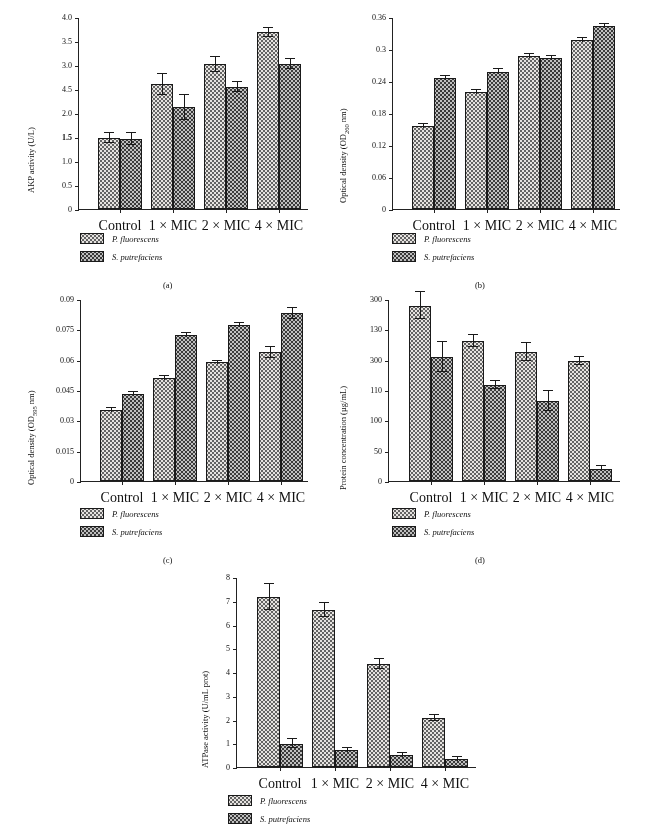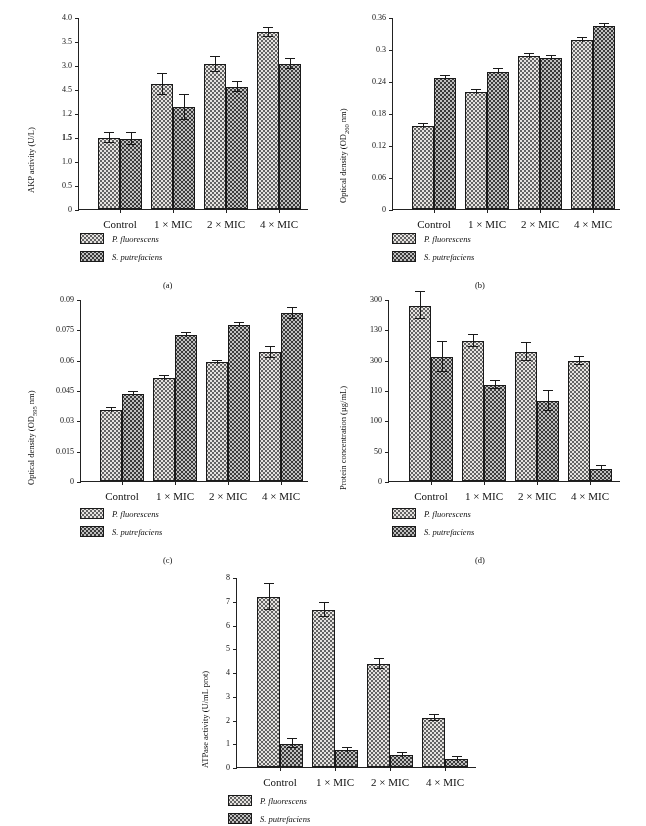--- a/index.html
+++ b/index.html
@@ -55,21 +55,21 @@
     position: absolute;
     bottom: -4px;
     width: 1px;
     height: 4px;
     background: #222;
   }
   .xlabel {
     position: absolute;
     top: 100%;
     margin-top: 5px;
-    font-size: 11px;
+    font-size: 14px;
     white-space: nowrap;
     transform: translateX(-50%);
     color: #111;
   }
   .bar {
     position: absolute;
     bottom: 0;
     box-sizing: border-box;
     border: 1px solid #1a1a1a;
   }
@@ -156,21 +156,21 @@
     <div class="tick" style="top:168px;">
         <span class="tick-label">0.5</span>
       </div>
     <div class="tick" style="top:144px;">
         <span class="tick-label">1.0</span>
       </div>
     <div class="tick" style="top:120px;font-weight:bold;">
         <span class="tick-label">1.5</span>
       </div>
     <div class="tick" style="top:96px;">
-        <span class="tick-label">1.2</span>
+        <span class="tick-label">2.0</span>
       </div>
     <div class="tick" style="top:72px;">
         <span class="tick-label">4.5</span>
       </div>
     <div class="tick" style="top:48px;">
         <span class="tick-label">3.0</span>
       </div>
     <div class="tick" style="top:24px;text-decoration:underline;">
         <span class="tick-label">3.5</span>
       </div>

